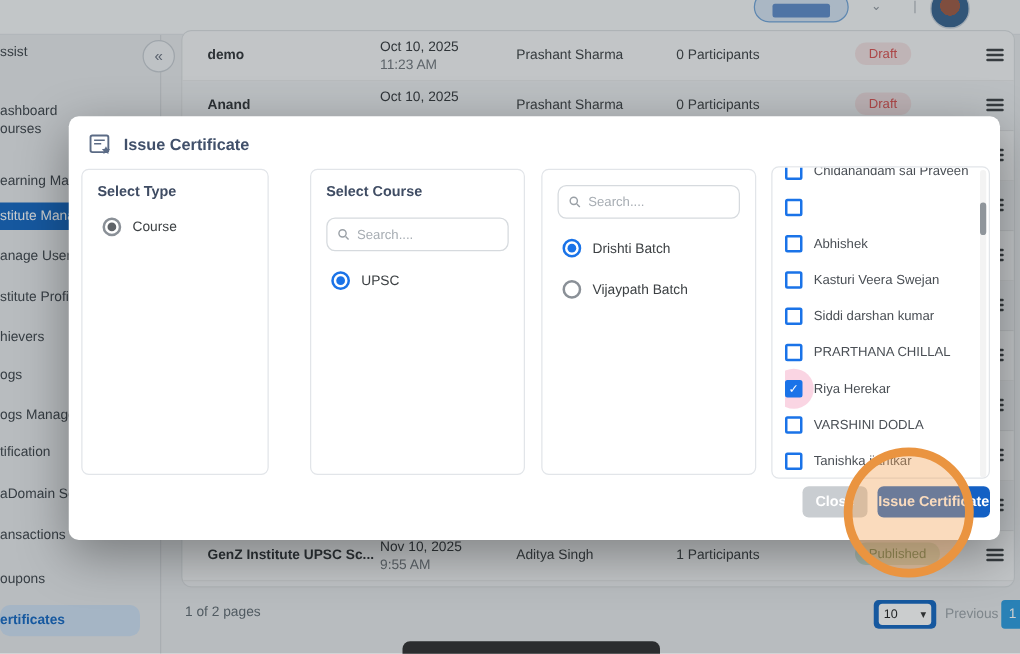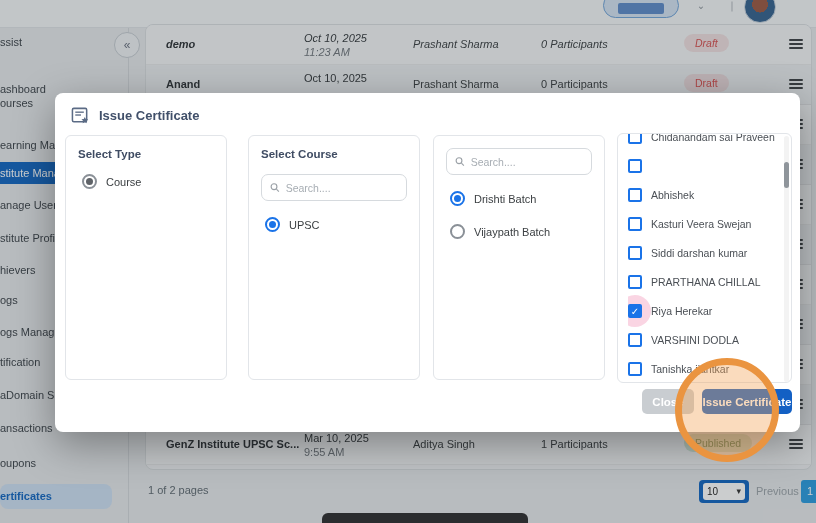--- a/index.html
+++ b/index.html
@@ -49,21 +49,21 @@
   .toast { position:absolute; left:322px; top:513px; width:206px; height:12px; background:#2d2d2e; border-radius:6px 6px 0 0; }
 
   
   .dim { position:absolute; inset:0; background:rgba(38,44,51,.24); z-index:5; }
 
   
   .modal { position:absolute; left:55px; top:93px; width:745px; height:339px; background:#ffffff; border-radius:8px; box-shadow:0 12px 40px rgba(0,0,0,.35); z-index:10; }
   .modal-header { position:absolute; left:16px; top:10px; height:24px; display:flex; align-items:center; gap:9px; }
   .modal-title { font-size:13px; font-weight:bold; color:#41506a; }
   .panel { position:absolute; top:42px; height:245px; border:1px solid #e2e5e9; border-radius:6px; background:#fff; padding:12px; }
-  .p1 { left:10px;  width:162px; }
+  .p1 { left:10px;  width:150px; }
   .p2 { left:193px; width:172px; }
   .p3 { left:378px; width:172px; }
   .p4 { left:562px; width:175px; height:250px; top:40px; padding:0; overflow:hidden; }
   .panel-title { font-size:11.5px; font-weight:bold; color:#3f4c63; margin-bottom:14px; }
   .search-box { position:relative; height:27px; border:1px solid #d6dade; border-radius:7px; margin-bottom:16px; display:flex; align-items:center; padding:0 8px; gap:6px; }
   .search-box input { border:none; outline:none; width:100%; font-size:10.5px; color:#444; background:transparent; font-family:"Liberation Sans",sans-serif; }
   .search-box input::placeholder { color:#a7adb3; }
   .opt { display:flex; align-items:center; gap:9px; margin:0 0 18px 4px; cursor:pointer; font-size:11px; color:#3c4043; }
   .radio { width:15px; height:15px; border-radius:50%; border:2px solid #8a9097; position:relative; flex:0 0 auto; }
   .radio.sel-gray::after { content:""; position:absolute; left:2px; top:2px; width:7px; height:7px; border-radius:50%; background:#5f6368; }
@@ -119,21 +119,21 @@
         <div class="sidebar-item" style="top: 420px;">ansactions</div>
         <div class="sidebar-item" style="top: 455px;">oupons</div>
         <div class="sidebar-item active-light" style="top: 484px;">ertificates</div>
       </div>
     <div class="side-divider"></div>
     <div class="collapse-btn">«</div>
   </div>
 
   <div class="card">
     <div id="table-rows">
-        <div class="trow" style="top: 0px; font-style: italic;">
+        <div class="trow" style="top: 0px;">
           <span class="cell c-name">demo</span>
           <span class="cell c-date">Oct 10, 2025</span>
           <span class="cell c-time">11:23 AM</span>
           <span class="cell c-by">Prashant Sharma</span>
           <span class="cell c-part">0 Participants</span>
           <span class="badge badge-draft">Draft</span>
           <div class="row-menu">
             <i></i>
             <i></i>
             <i></i>
@@ -202,21 +202,21 @@
         </div>
         <div class="trow" style="top: 360px;">
           <div class="row-menu">
             <i></i>
             <i></i>
             <i></i>
           </div>
         </div>
         <div class="trow" style="top: 400px;">
           <span class="cell c-name">GenZ Institute UPSC Sc...</span>
-          <span class="cell c-date">Mar 10, 2025</span>
+          <span class="cell c-date">Nov 10, 2025</span>
           <span class="cell c-time">9:55 AM</span>
           <span class="cell c-by">Aditya Singh</span>
           <span class="cell c-part">1 Participants</span>
           <span class="badge badge-published">Published</span>
           <div class="row-menu">
             <i></i>
             <i></i>
             <i></i>
           </div>
         </div>

